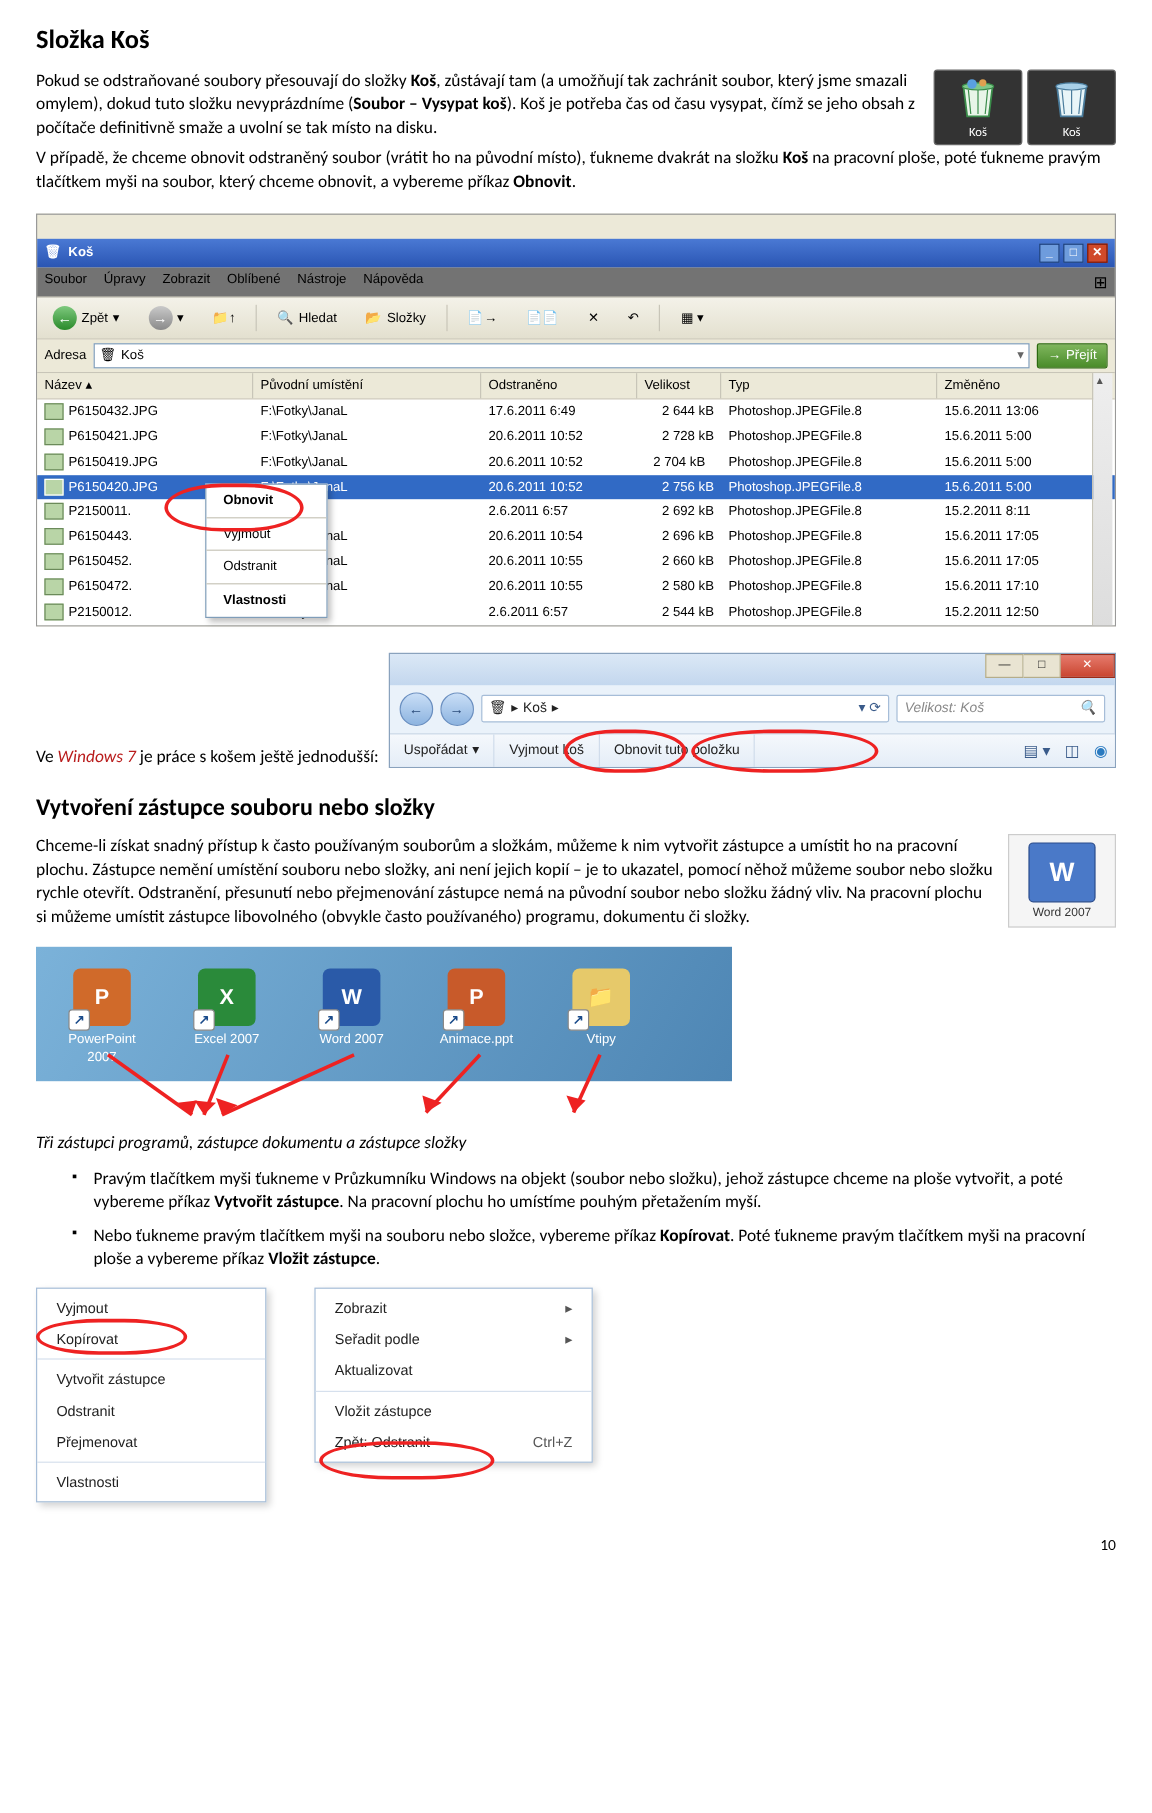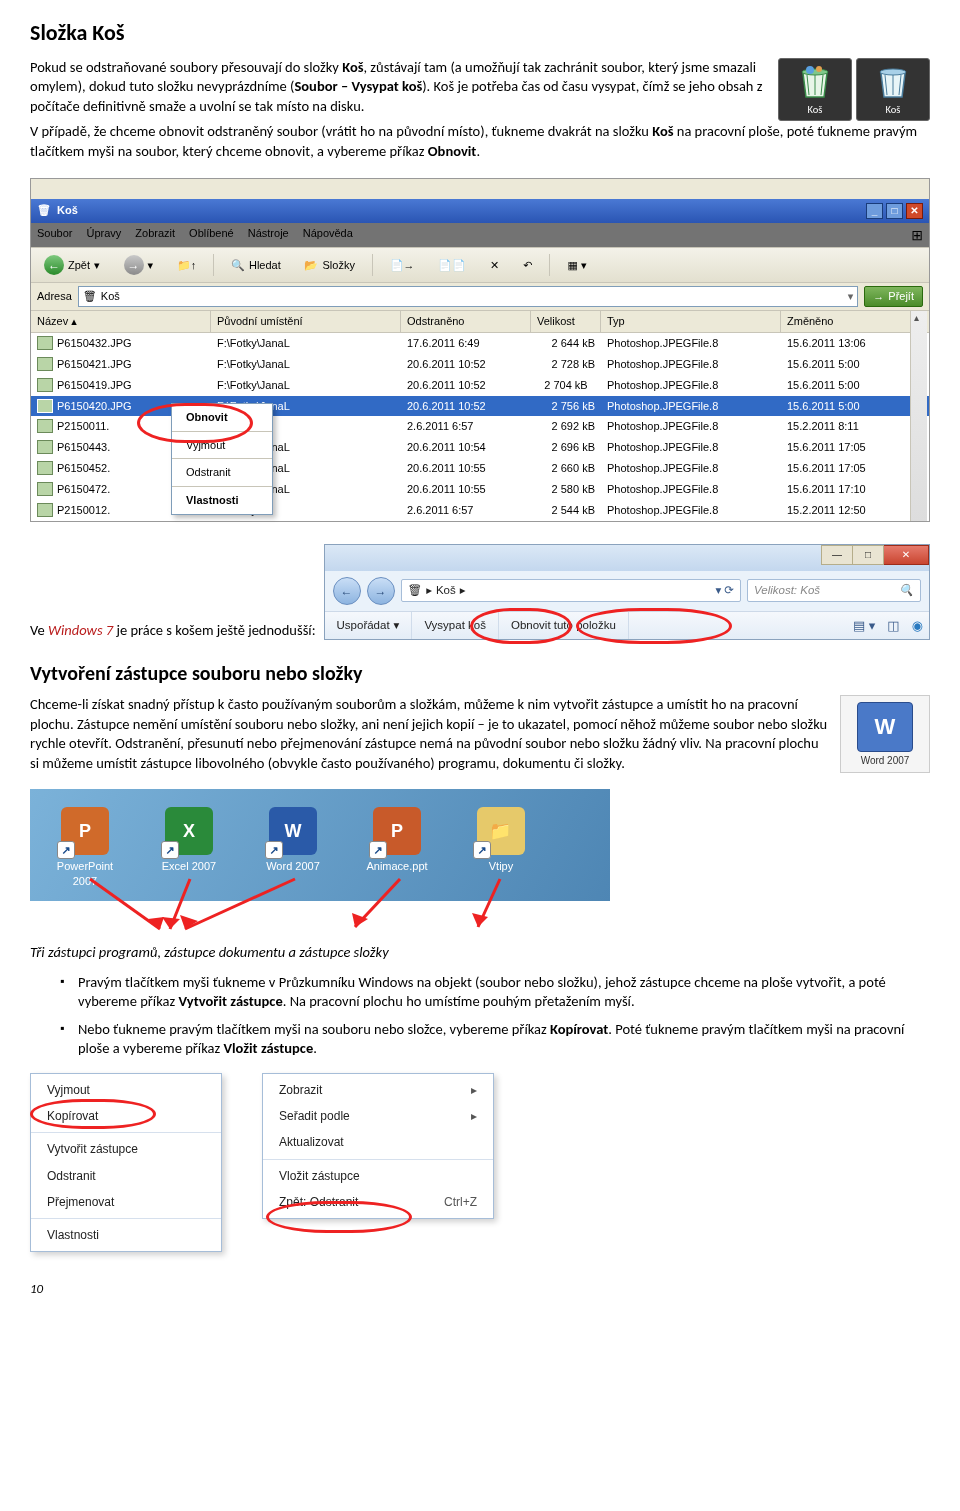--- a/index.html
+++ b/index.html
@@ -205,21 +205,21 @@
     background:#fff;border:1px solid #a6bdd8;box-shadow:3px 3px 6px rgba(0,0,0,.18);
     font-family:"Segoe UI",Tahoma,Arial,sans-serif;font-size:12px;color:#222;
     min-width:190px;padding:3px 0;position:relative;
   }
   .xmenu .mi{padding:5px 16px;}
   .xmenu .mi.has-sub::after{content:"▸";float:right;color:#555;}
   .xmenu .mi .shortcut{float:right;color:#555;}
   .xmenu hr{border:none;border-top:1px solid #d6e0ed;margin:3px 0;}
   .menuwrap{position:relative;}
 
-  .pagenum{text-align:left;margin-top:28px;font-size:13px;font-style:italic;}
+  .pagenum{text-align:right;margin-top:28px;font-size:13px;}
 
   
   .wordicon{
     float:right;text-align:center;border:1px solid #ccc;padding:6px 4px 4px 4px;margin-left:12px;
     font-family:Tahoma,Arial,sans-serif;font-size:10px;color:#333;width:80px;background:#f5f5f5;
   }
   .wordicon .wbox{
     width:54px;height:48px;margin:0 auto 2px auto;border:1px solid #2a4c8c;border-radius:4px;
     background:#4a79c8;color:#fff;display:flex;align-items:center;justify-content:center;font-size:22px;font-weight:bold;
   }
@@ -416,21 +416,21 @@
           🗑 <span>▸</span> <span>Koš</span> <span>▸</span>
           <span style="margin-left:auto;color:#3a5b8a">▾ ⟳</span>
         </div>
         <div class="searchbox">
           <span>Velikost: Koš</span>
             <span>🔍</span>
         </div>
       </div>
       <div class="cmdbar">
         <div class="cbtn"><span>Uspořádat</span> ▾</div>
-        <div class="cbtn">Vysypat koš</div>
+        <div class="cbtn">Vyjmout koš</div>
         <div class="cbtn">Obnovit tuto položku</div>
         <div class="spacer"></div>
         <div class="icbtn">▤ ▾</div>
         <div class="icbtn">◫</div>
         <div class="icbtn" style="color:#2a7ac0">◉</div>
       </div>
     </div>
     <div class="redring" style="left:146px;bottom:-4px;width:96px;height:30px;"></div>
     <div class="redring" style="left:252px;bottom:-4px;width:150px;height:30px;"></div>
   </div>

